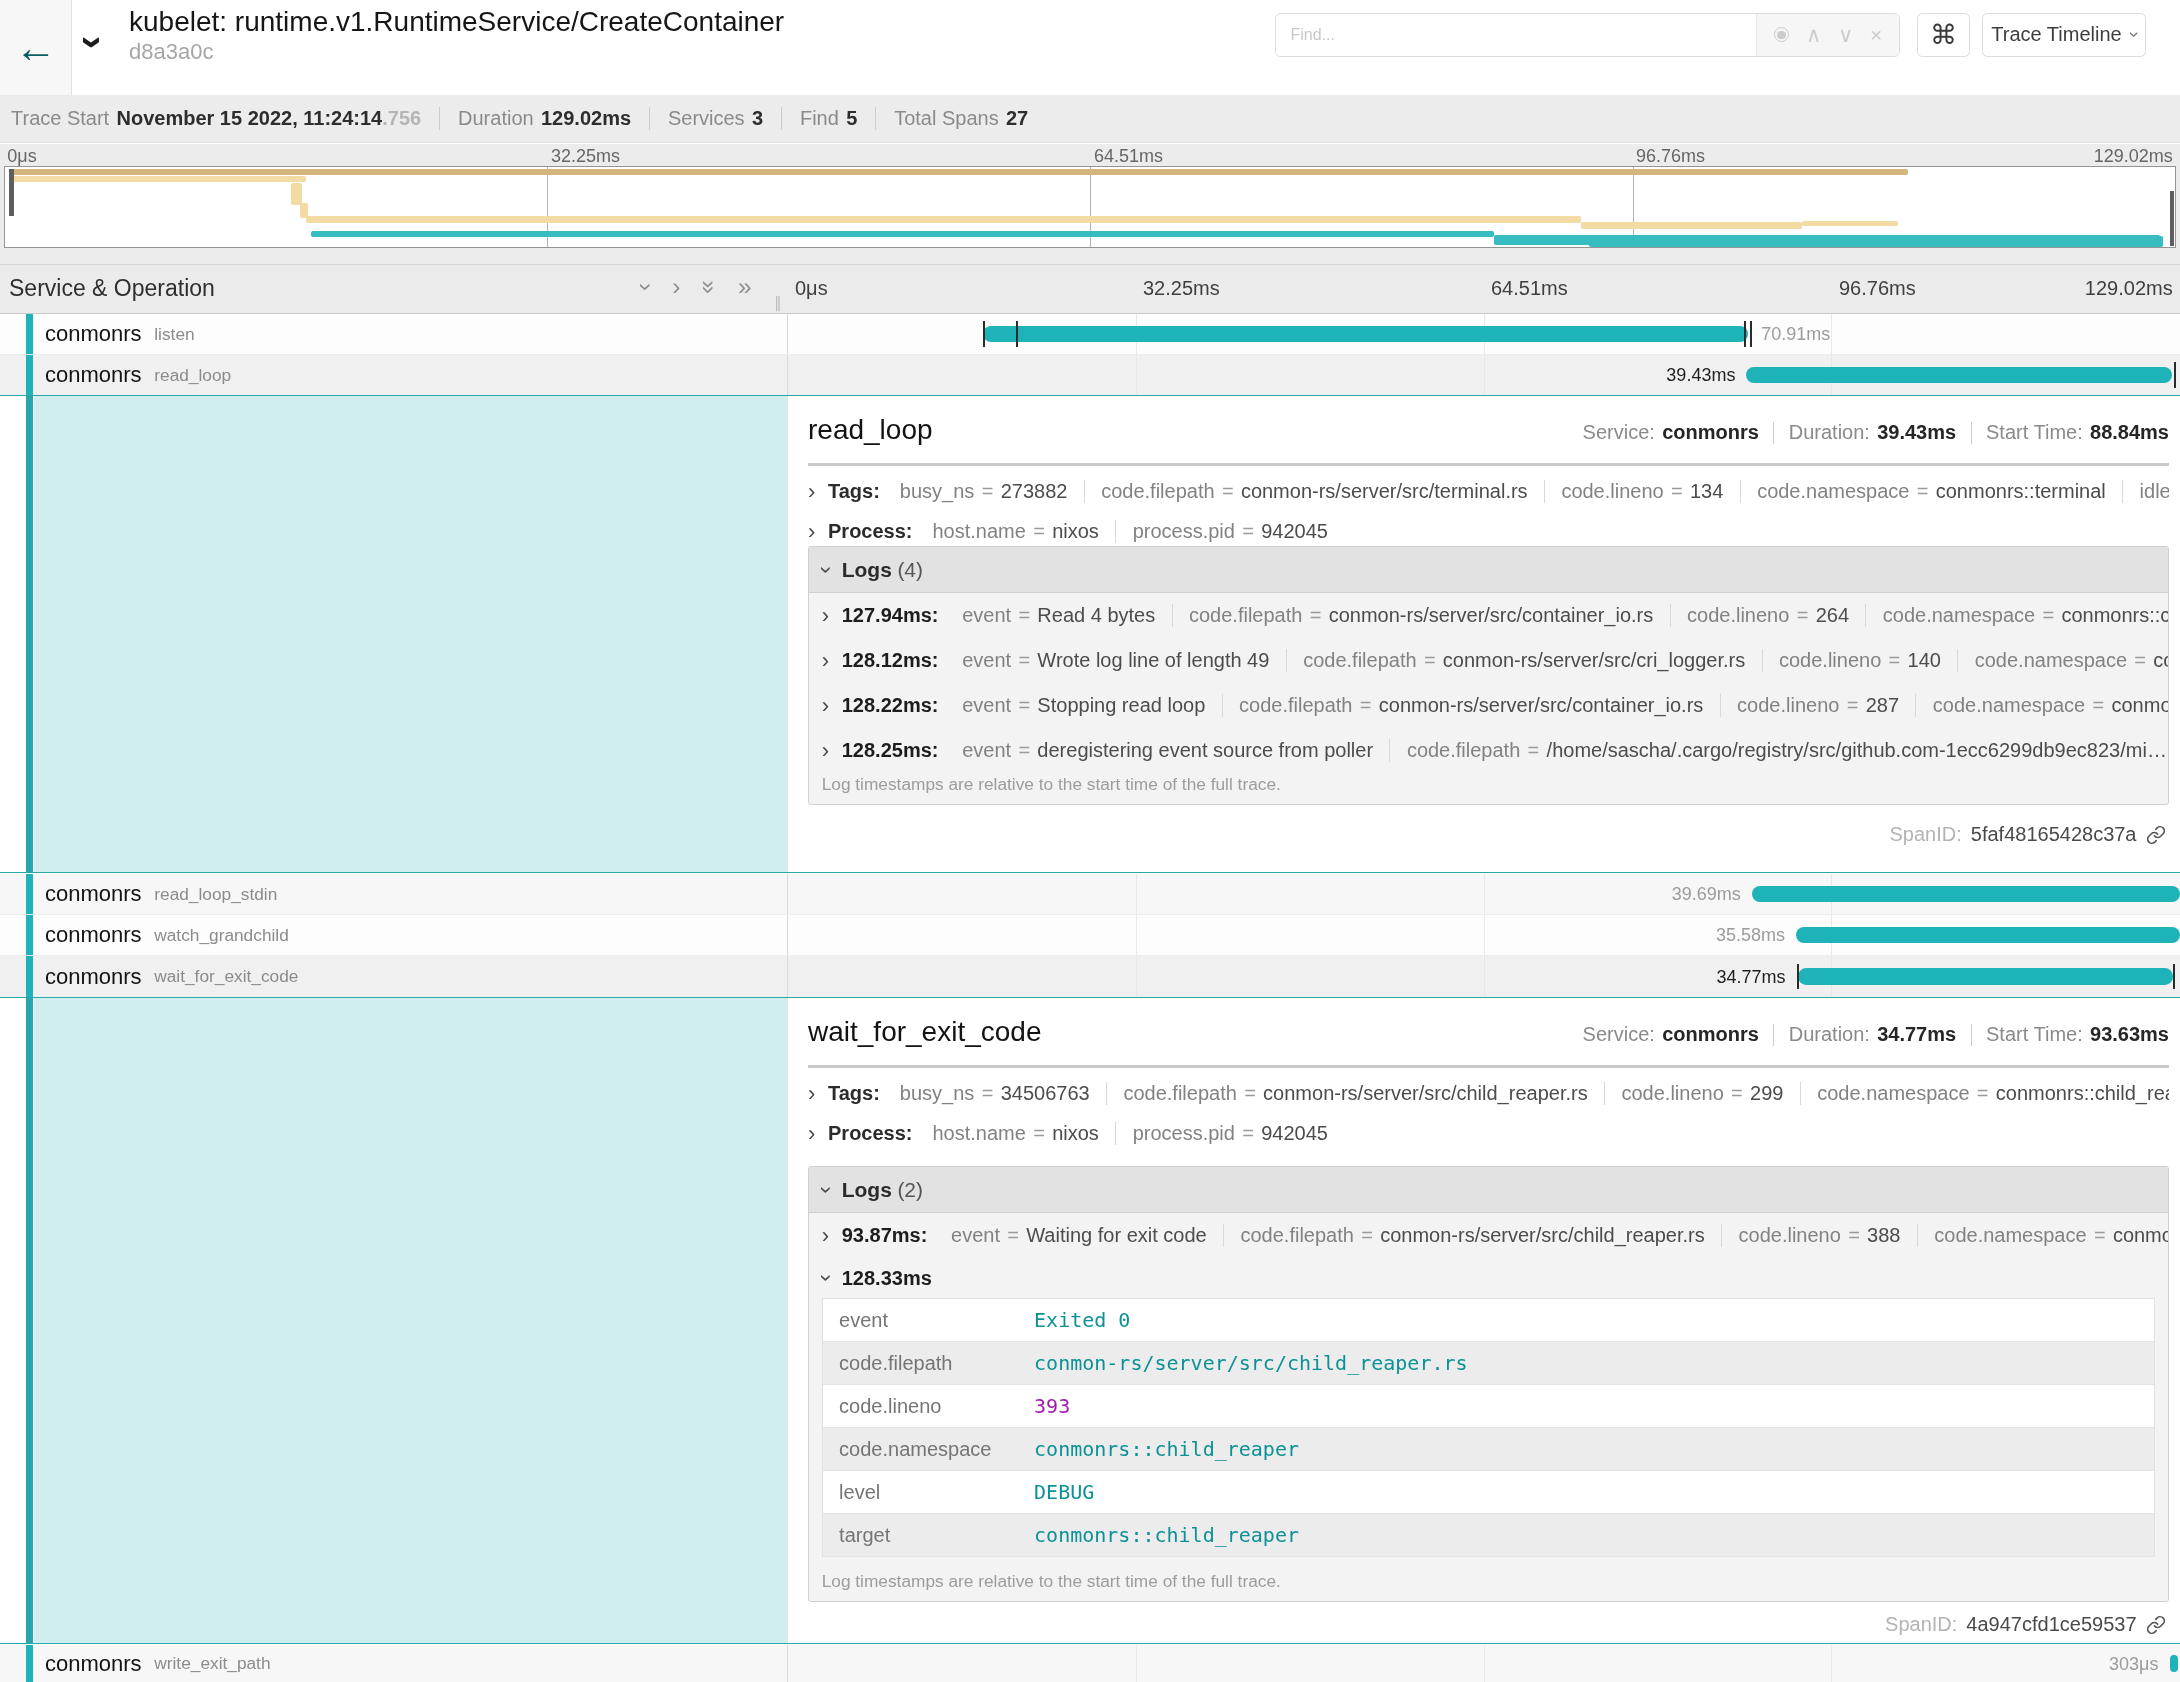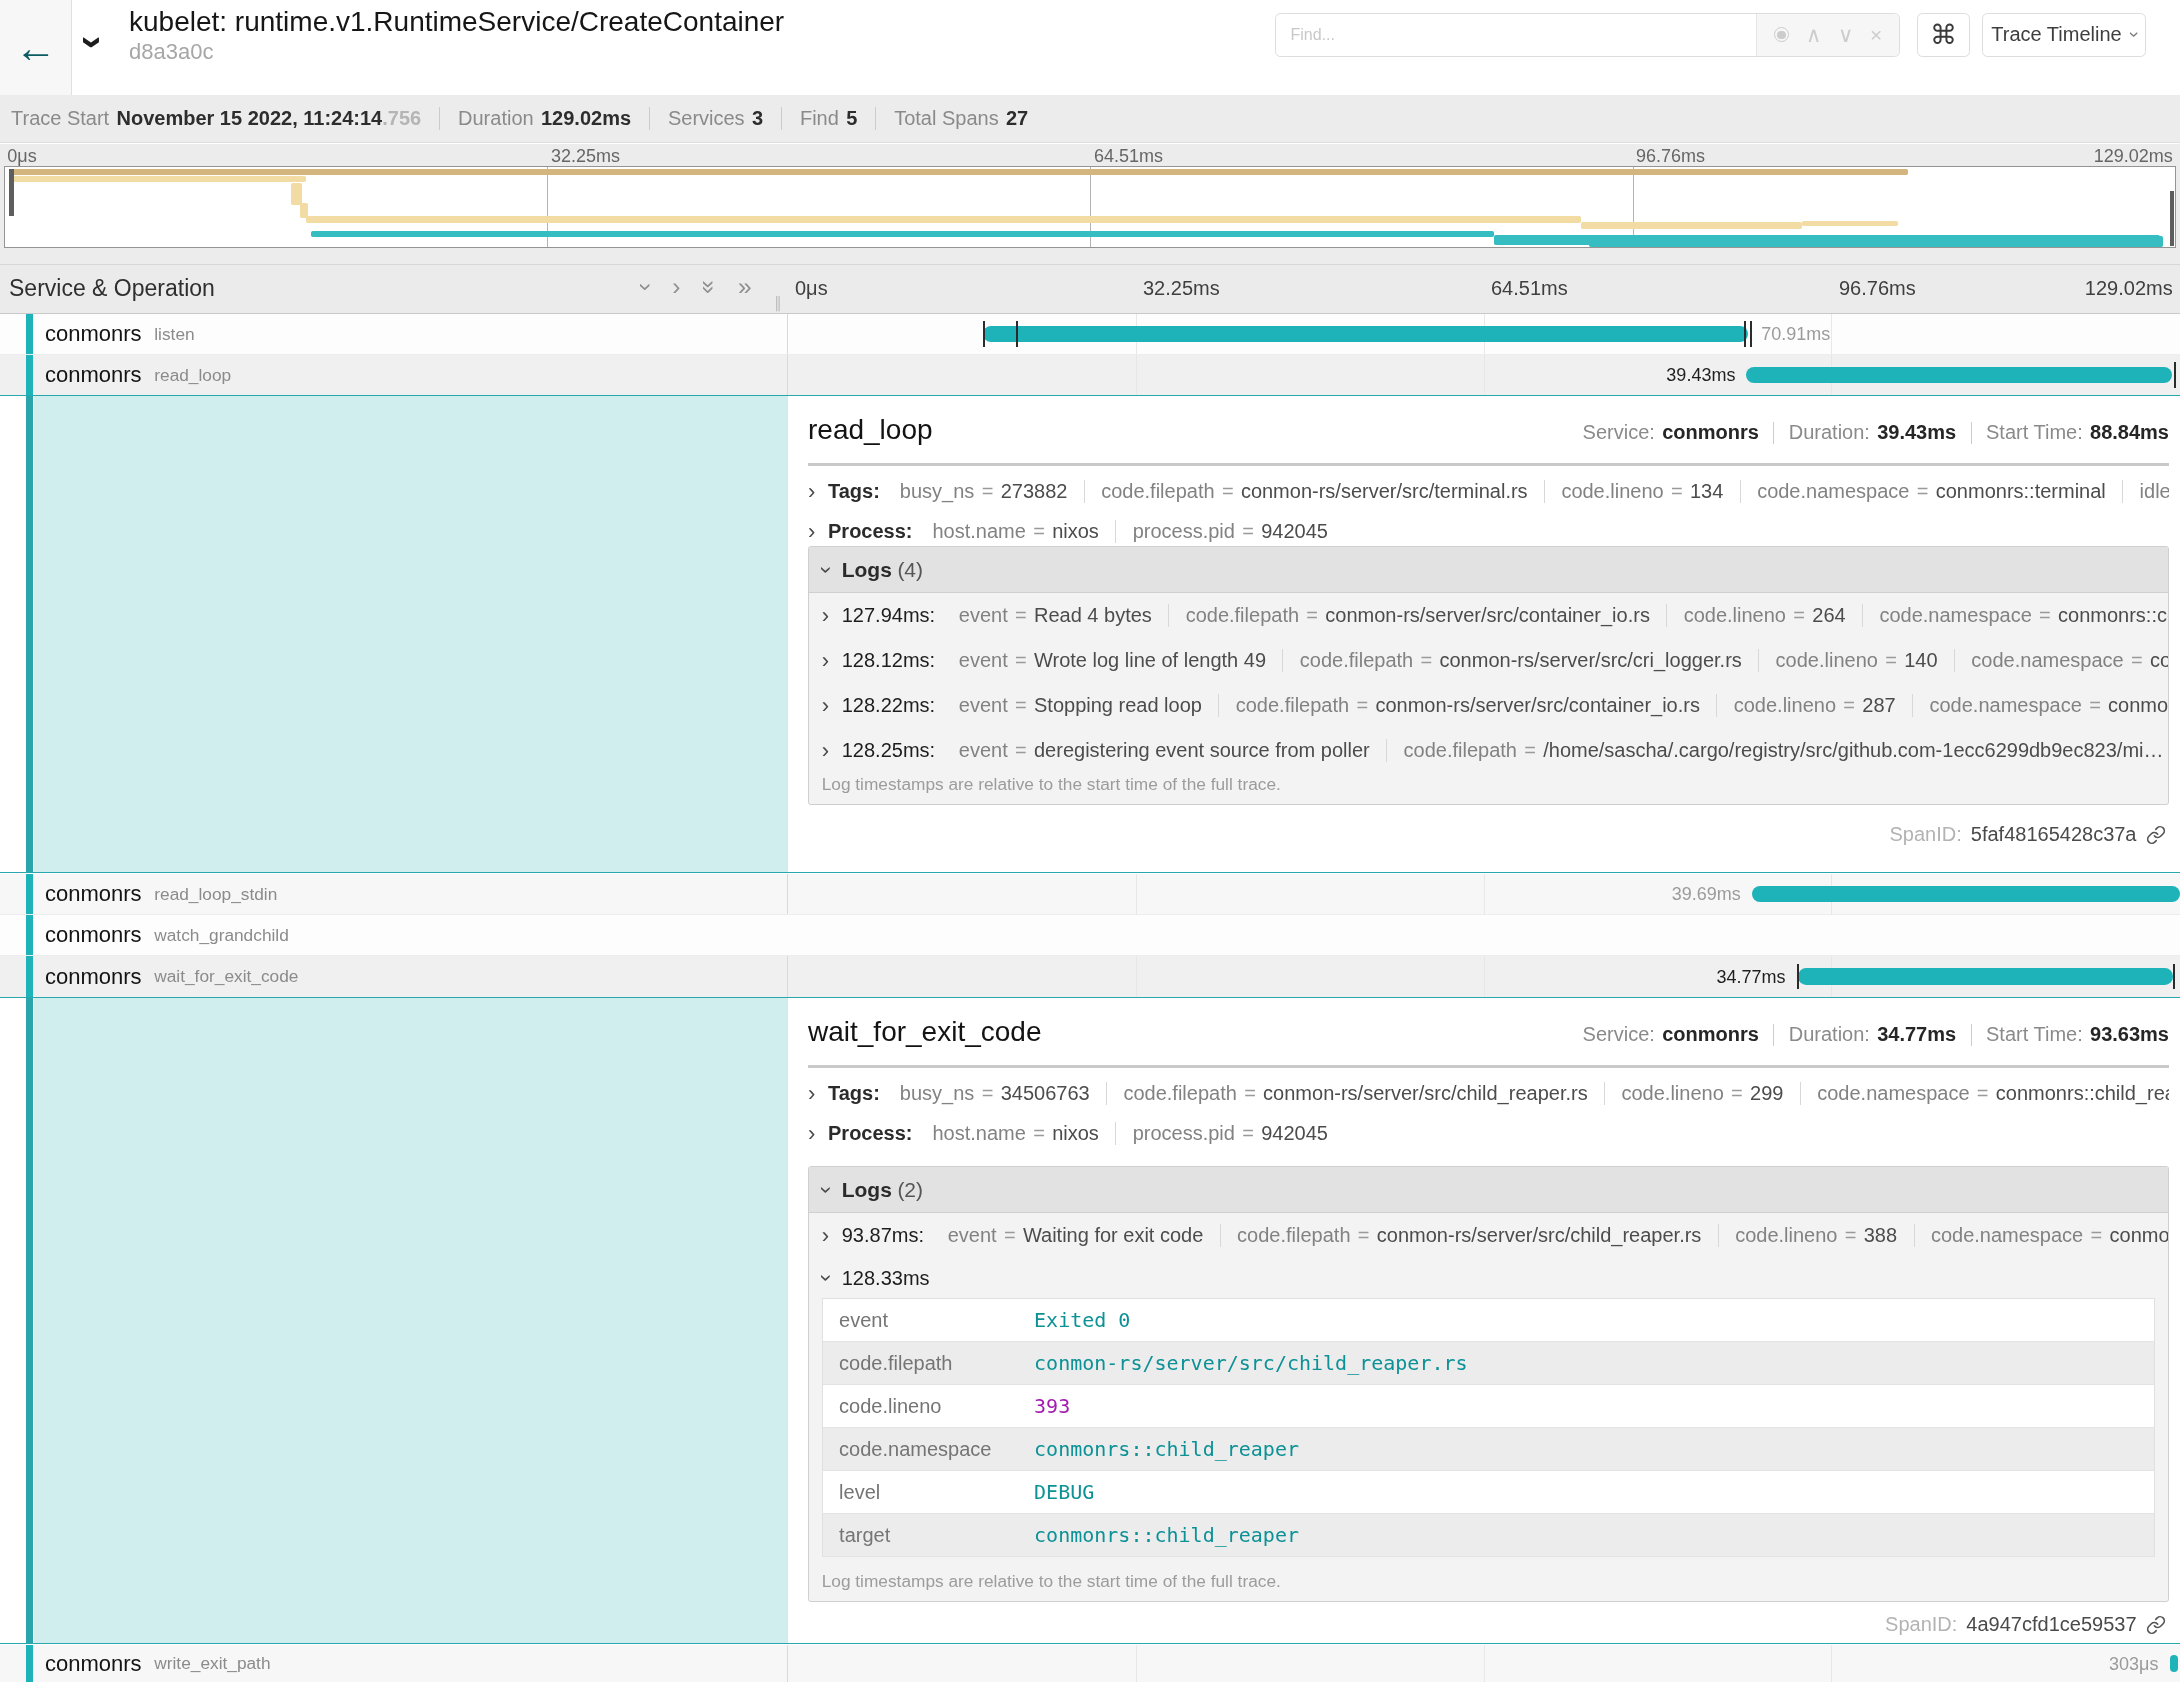--- a/index.html
+++ b/index.html
@@ -94,21 +94,21 @@
   .k{color:#828282}
   .eq{color:#9a9a9a;margin:0 7.3px}
   .v{color:#4c4c4c}
   .logs{position:absolute;left:20px;right:11px;background:#f3f3f3;border:0.9px solid #cfcfcf;border-radius:2.7px;box-sizing:border-box}
   .logs-hd{height:45px;background:#e2e2e2;border-bottom:0.9px solid #cfcfcf;display:flex;align-items:center;
            padding-left:12.7px;font-size:21px;cursor:pointer}
   .logs-title{font-weight:bold;color:#2b2b2b;margin:0 5.5px 0 12.7px}
   .logs-count{color:#555}
   .logrow{height:45px;display:flex;align-items:center;padding-left:12.7px;font-size:20px;
           white-space:nowrap;overflow:hidden;cursor:pointer}
-  .ltime{font-weight:normal;color:#1d1d1d;margin:0 7.3px 0 12.7px}
+  .ltime{font-weight:bold;color:#1d1d1d;margin:0 7.3px 0 12.7px}
   .lfoot{position:absolute;left:12.7px;bottom:9px;font-size:17.3px;color:#9c9c9c}
   .spanid{position:absolute;right:14.5px;display:flex;align-items:center;gap:9px;font-size:20px}
   .sid-l{color:#b3b3b3}.sid-v{color:#4a4a4a}
   .linkicon{cursor:pointer}
 
   
   .kvtable{margin:0 12.7px;border:0.9px solid #e0e0e0;border-bottom:none;background:#fff}
   .trow{display:flex;height:42px;align-items:center;background:#fff;border-bottom:0.9px solid #e3e3e3}
   .trow.alt{background:#ececec}
   .tk{flex:0 0 195px;padding-left:16.4px;font-size:20px;color:#757575}
@@ -414,20 +414,24 @@
       <div class="bar" style="left: 69.23%; width: 30.77%;"></div>
       <span class="dur gray" style="right:calc(30.77% + 11px)">39.69ms</span>
     </div>
   </div>
 
   <div class="row" style="top:915px;height:41px;background:#fdfdfd">
     <div class="accent"></div>
     <div class="names">
       <span class="svc">conmonrs</span>
       <span class="op">watch_grandchild</span>
+    </div>
+    <div class="tcell">
+      <div class="bar" style="left: 72.42%; width: 27.58%;"></div>
+      <span class="dur gray" style="right:calc(27.58% + 11px)">35.58ms</span>
     </div>
   </div>
 
   <div class="row" style="top:956px;height:42px;background:#f0f0f0">
     <div class="accent"></div>
     <div class="names">
       <span class="svc">conmonrs</span>
       <span class="op">wait_for_exit_code</span>
     </div>
     <div class="tcell">

